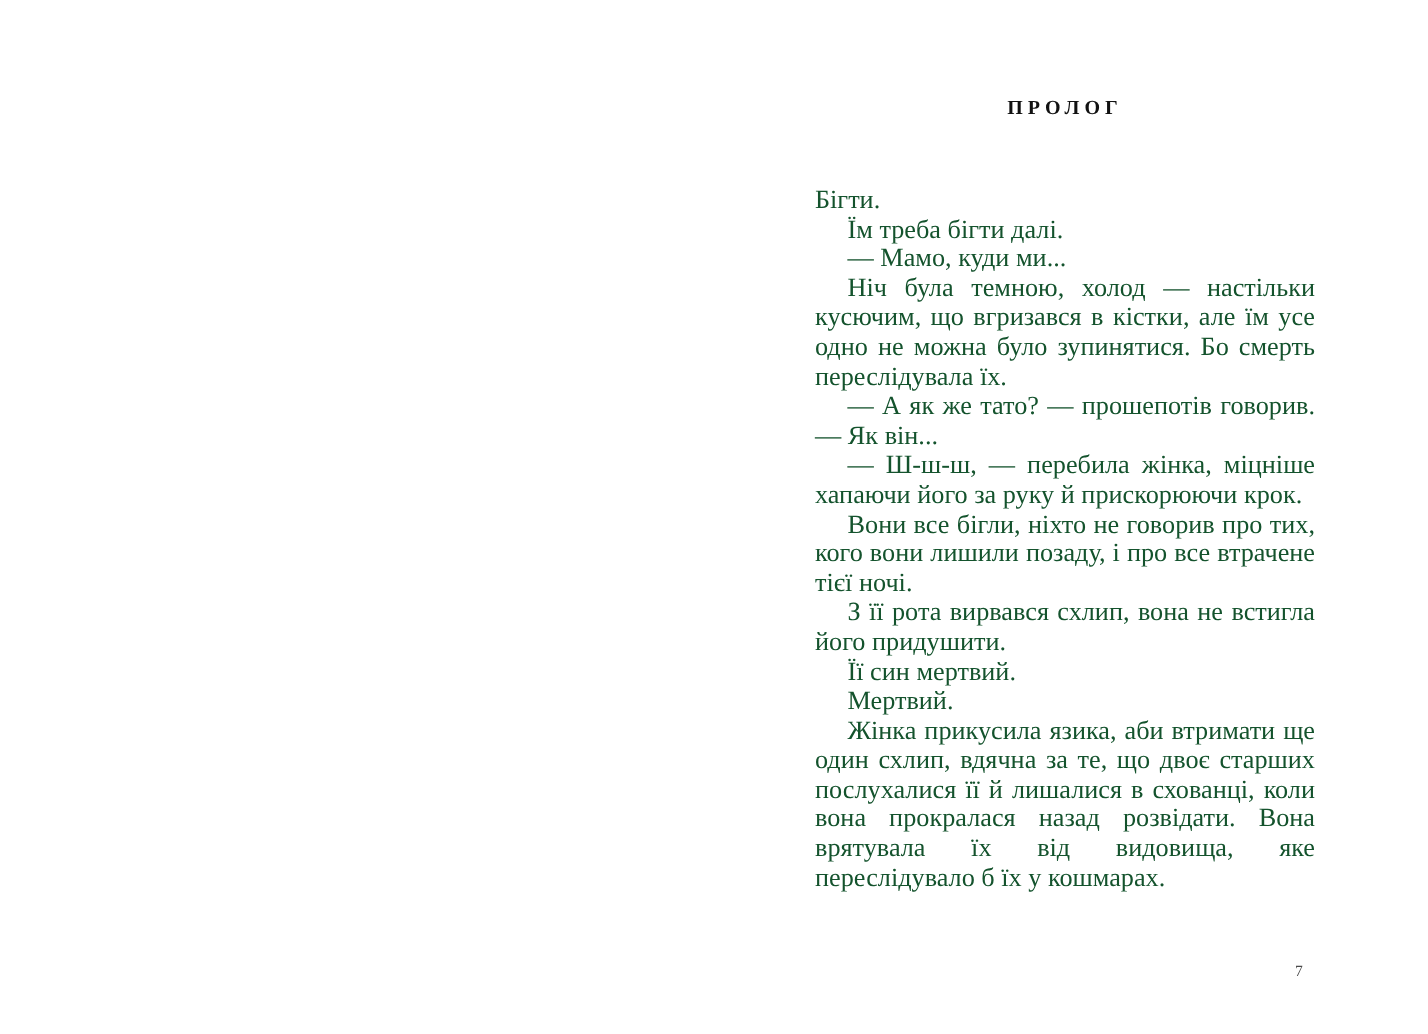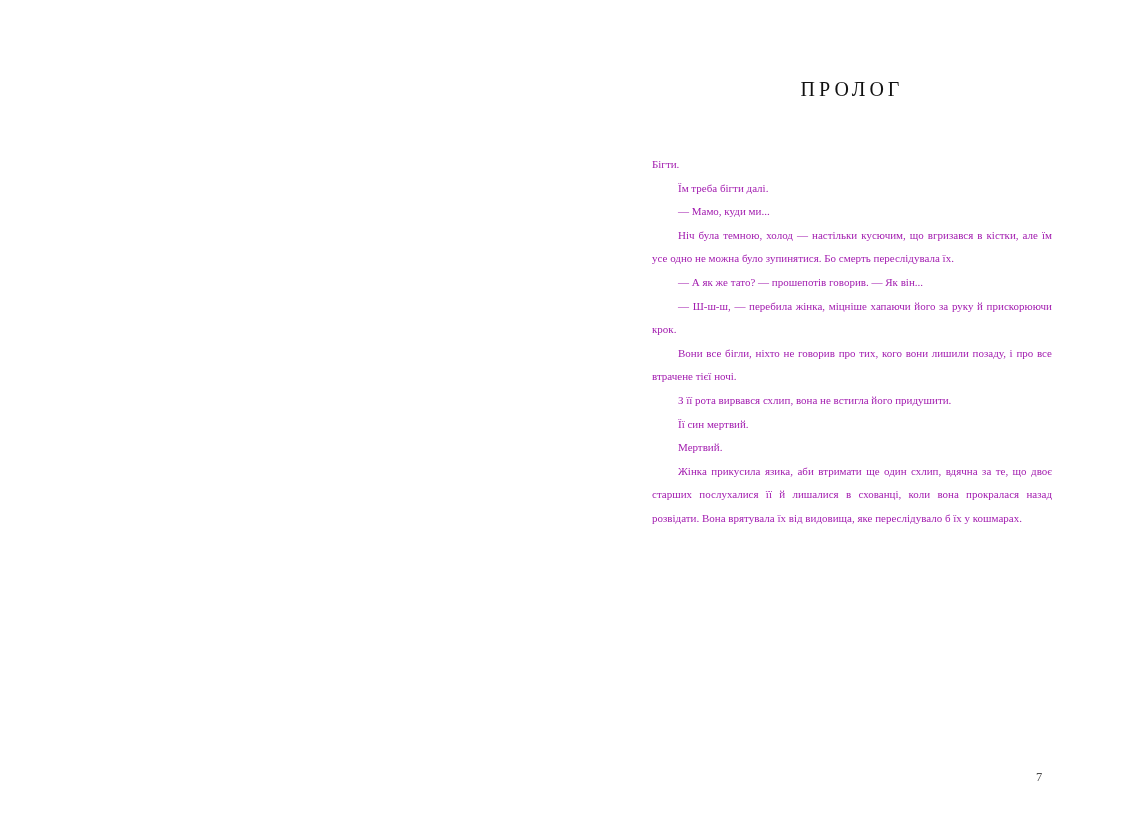--- a/index.html
+++ b/index.html
@@ -22,33 +22,33 @@
   }
   .text-column {
     position: absolute;
     left: 652px;
     top: 78px;
     width: 400px;
   }
   .chapter-title {
     text-align: center;
     font-family: "Liberation Serif", serif;
-    font-size: 20px;
-    font-weight: normal;
+    font-size: 16px;
+    font-weight: bold;
     letter-spacing: 4px;
     margin: 0 0 52px 0;
     color: #111111;
   }
   .body-text p {
     margin: 0;
-    font-size: 11px;
+    font-size: 21px;
     line-height: 23.6px;
     text-align: justify;
     text-indent: 26px;
-    color: #a21caf;
+    color: #14532d;
     hyphens: manual;
   }
   .body-text p.no-indent {
     text-indent: 0;
   }
   .body-text p.italic {
   }
   .page-number {
     position: absolute;
     left: 1036px;

